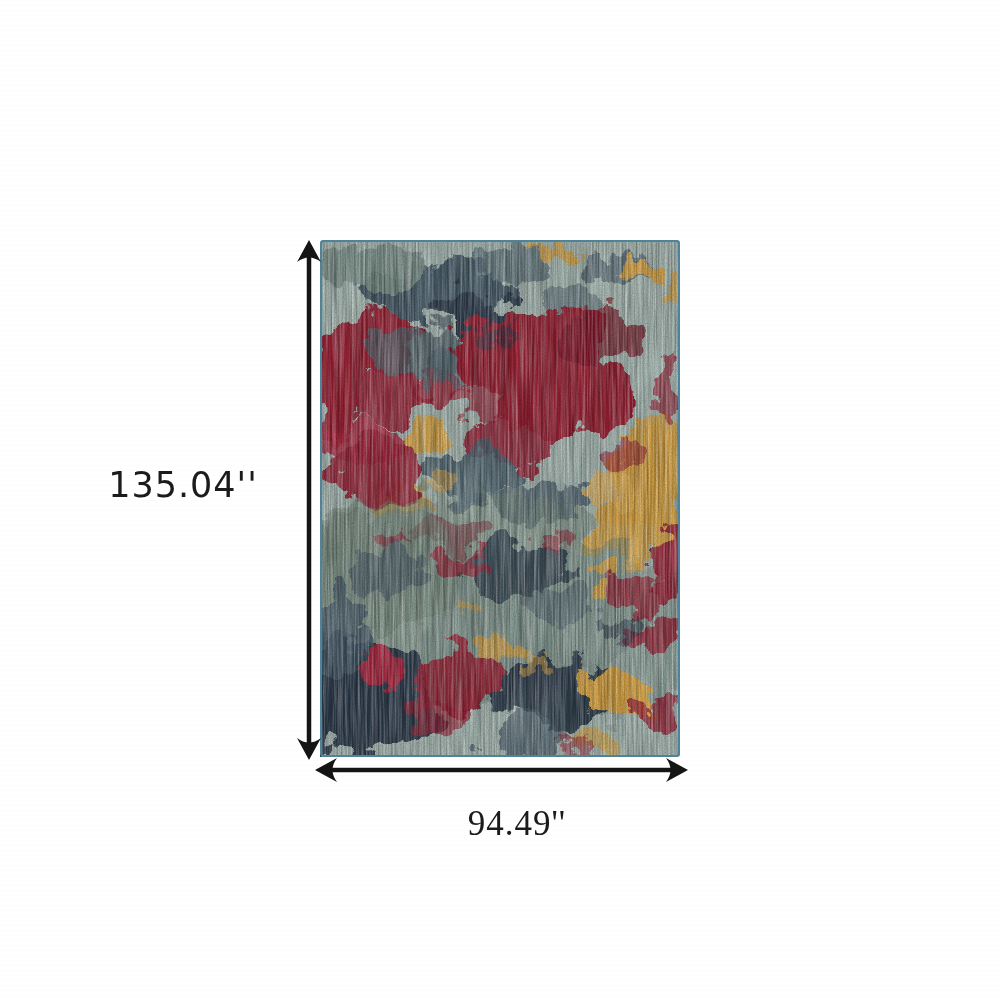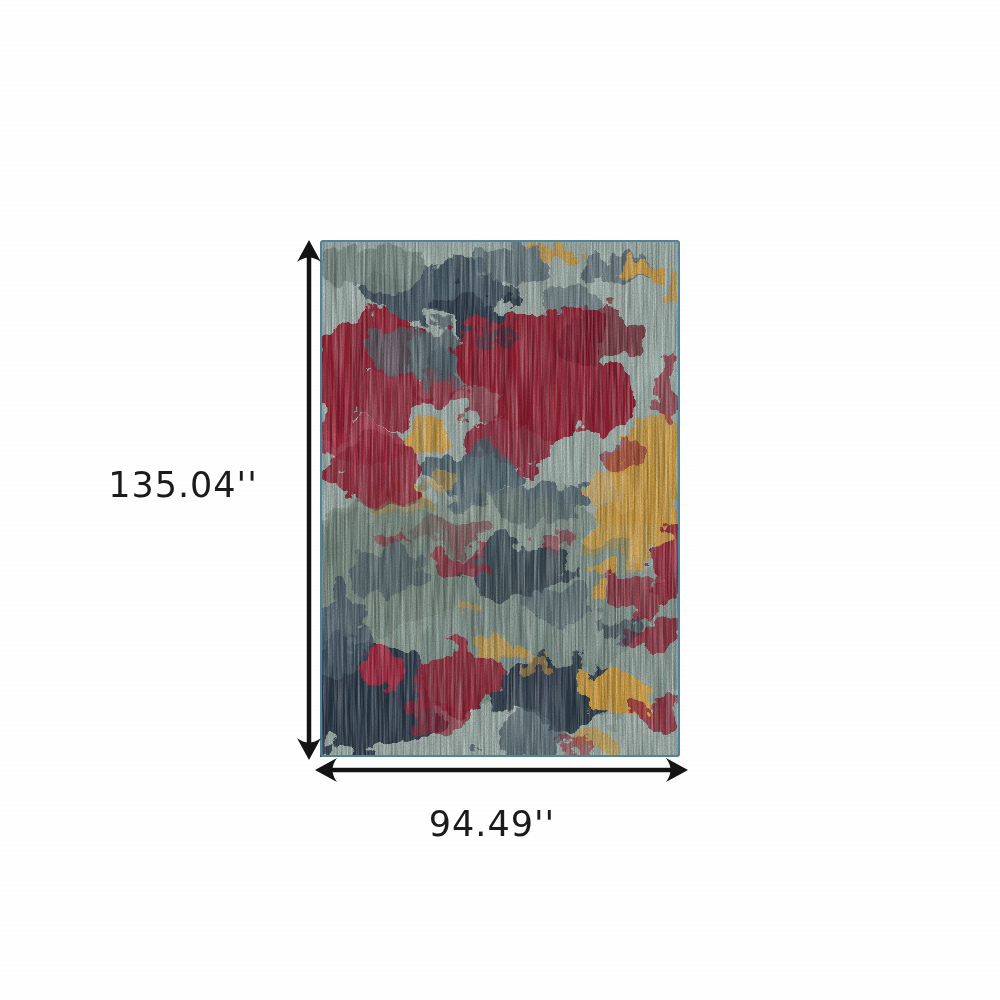--- a/index.html
+++ b/index.html
@@ -45,23 +45,24 @@
     letter-spacing: 1px;
     text-align: center;
     white-space: nowrap;
   }
   .v-label {
     left: 63px;
     top: 465px;
     width: 240px;
   }
   .h-label {
-    left: 372px;
+    left: 397px;
     top: 804px;
     width: 240px;
+    font-family: Liberation Serif, serif;
   }
   .arrow-stroke { stroke: #141414; stroke-width: 4.5; }
   .arrow-fill   { fill: #141414; }
 
   
   .f-base        { fill: var(--base, #a9bbb5); }
   .f-muted_teal  { fill: var(--muted_teal, #7e948c); }
   .f-green_gray  { fill: var(--green_gray, #6f8578); }
   .f-slate_dark  { fill: var(--slate_dark, #2e3e4d); }
   .f-slate       { fill: var(--slate, #495d6b); }

